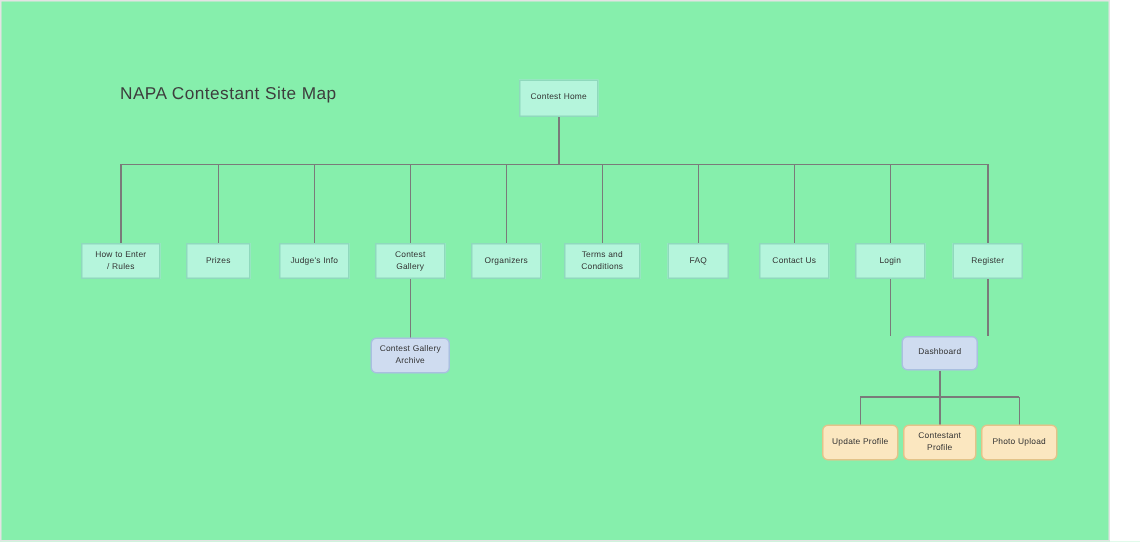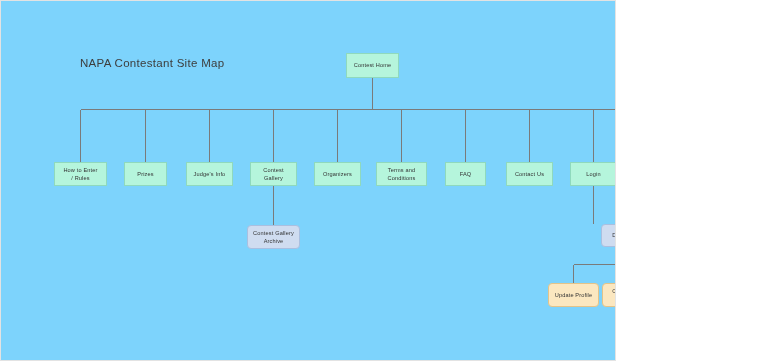--- a/index.html
+++ b/index.html
@@ -5,23 +5,23 @@
   html, body {
     margin: 0;
     padding: 0;
     background: #ffffff;
   }
   body {
     font-family: "Liberation Sans", sans-serif;
   }
   #canvas {
     position: relative;
-    width: 616px;
+    width: 740px;
     height: 361px;
-    background: #7dd3fc;
+    background: #86efac;
     border: 1px solid #e3e3e3;
     box-sizing: border-box;
     overflow: hidden;
   }
   #edges {
     position: absolute;
     left: 0;
     top: 0;
     width: 760px;
     height: 361px;

